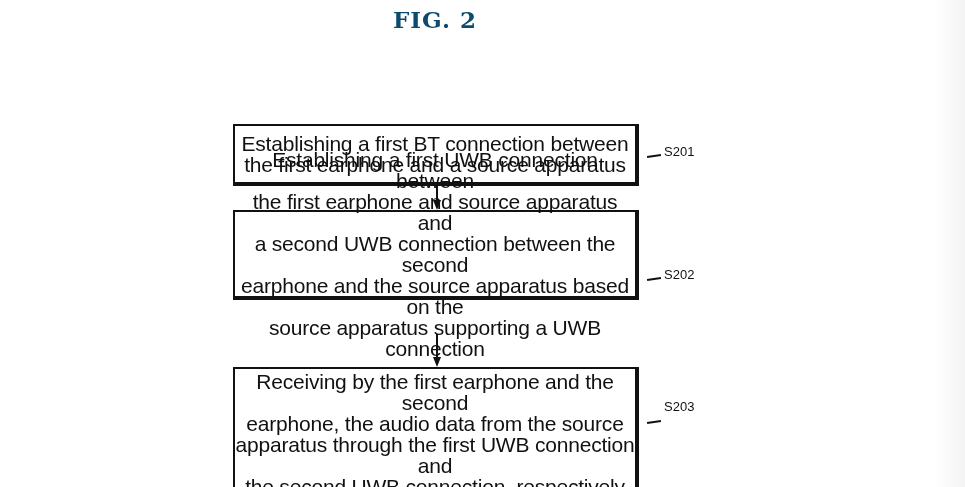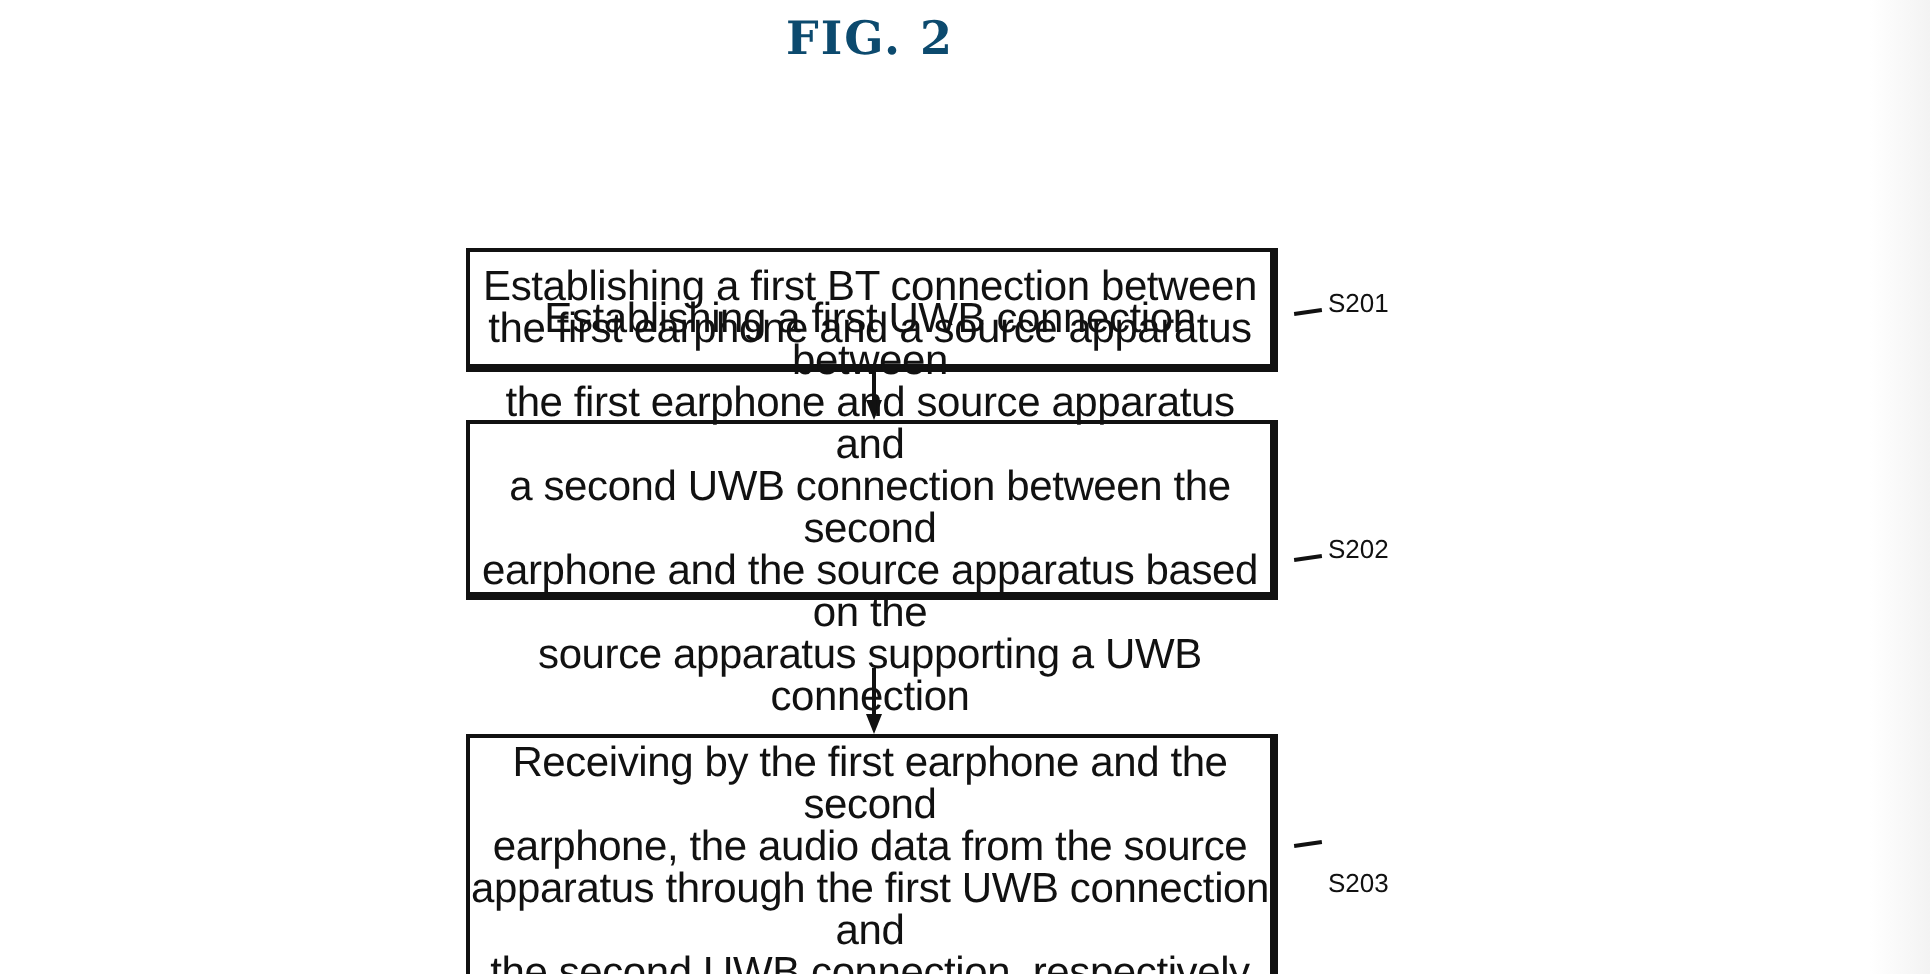--- a/index.html
+++ b/index.html
@@ -113,13 +113,13 @@
 <div class="leader" style="left:647px; top:278px;"></div>
 <div class="step-label" style="left:664px; top:267px;">S202</div>
 
 <div class="box" id="box3">
   <span>Receiving by the first earphone and the second
 earphone, the audio data from the source
 apparatus through the first UWB connection and
 the second UWB connection, respectively</span>
 </div>
 <div class="leader" style="left:647px; top:421px;"></div>
-<div class="step-label" style="left:664px; top:434px;">S203</div>
+<div class="step-label" style="left:664px; top:399px;">S203</div>
 
 </body></html>

